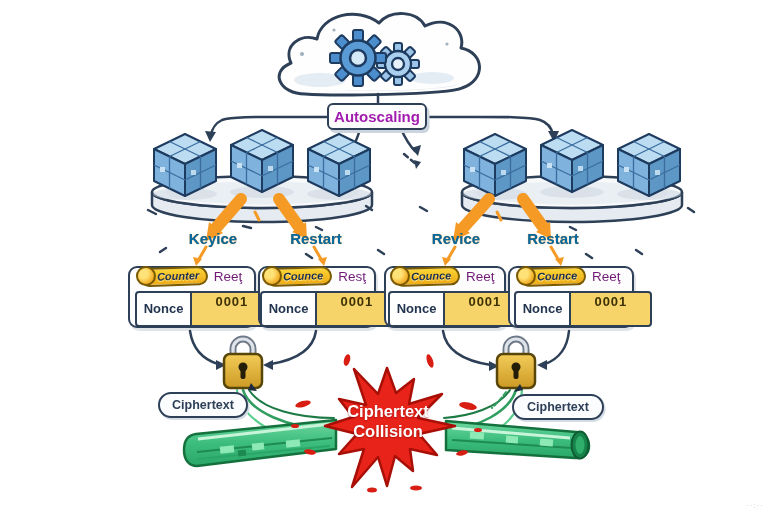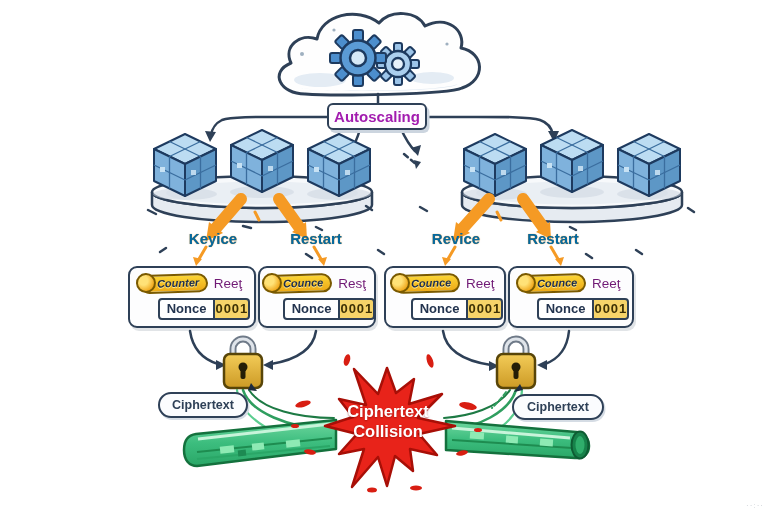--- a/index.html
+++ b/index.html
@@ -26,23 +26,23 @@
   .logo{position:relative;background:linear-gradient(#fbd535,#eeab18);border:2px solid #7a5a00;
     color:#1d2d4d;font-weight:bold;font-style:italic;font-size:11px;line-height:14px;
     padding:0 7px 1px 13px;border-radius:12px 14px 12px 10px;transform:rotate(-2deg);
     text-shadow:0 1px 0 #ffe98a;white-space:nowrap;}
   .logo::before{content:"";position:absolute;left:-8px;top:-4px;width:20px;height:20px;
     border-radius:50%;background:radial-gradient(circle at 35% 35%,#ffe277 30%,#f0a81c 75%);
     border:2px solid #7a5a00;box-sizing:border-box;z-index:-1;}
   .reset{color:#701a75;font-size:13.5px;}
   .nrow{display:flex;}
   .nlabel{border:2px solid #2e4057;background:#ffffff;font-weight:bold;color:#23344f;
-    font-size:13px;line-height:16px;padding:1px 7px;border-radius:4px 0 0 4px;margin-left:24px;}
+    font-size:13px;line-height:16px;padding:8px 7px;border-radius:4px 0 0 4px;margin-left:24px;}
   .nvalue{border:2px solid #2e4057;border-left:none;background:#f6d469;font-weight:bold;
-    color:#3d3104;font-size:13px;line-height:16px;padding:1px 0;border-radius:0 4px 4px 0;
+    color:#3d3104;font-size:13px;line-height:16px;padding:1px 23px;border-radius:0 4px 4px 0;
     letter-spacing:1px;}
 
   
   .pill{background:#fbfcfe;border:2px solid #2e4057;border-radius:13px;height:22px;
     display:flex;align-items:center;justify-content:center;font-weight:bold;font-size:12.5px;
     color:#2e4057;box-shadow:1.5px 2px 0 #d5dce4;}
 
   
   .burst-text{left:322px;top:401px;width:132px;text-align:center;color:#ffffff;
     font-weight:bold;font-size:16.5px;line-height:20px;text-shadow:0 1px 2px rgba(120,0,0,.55);}

